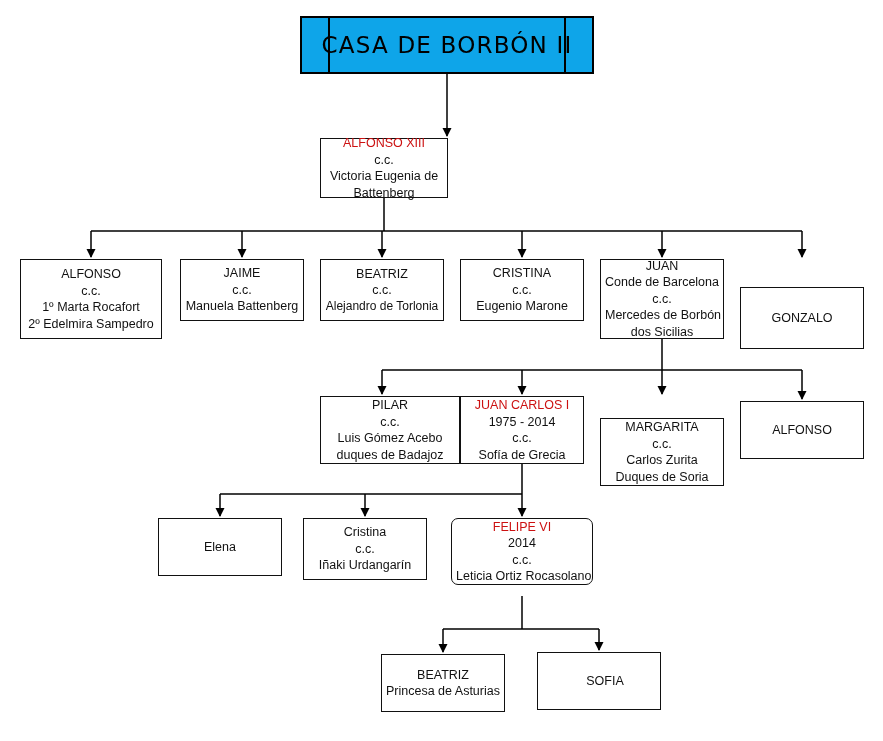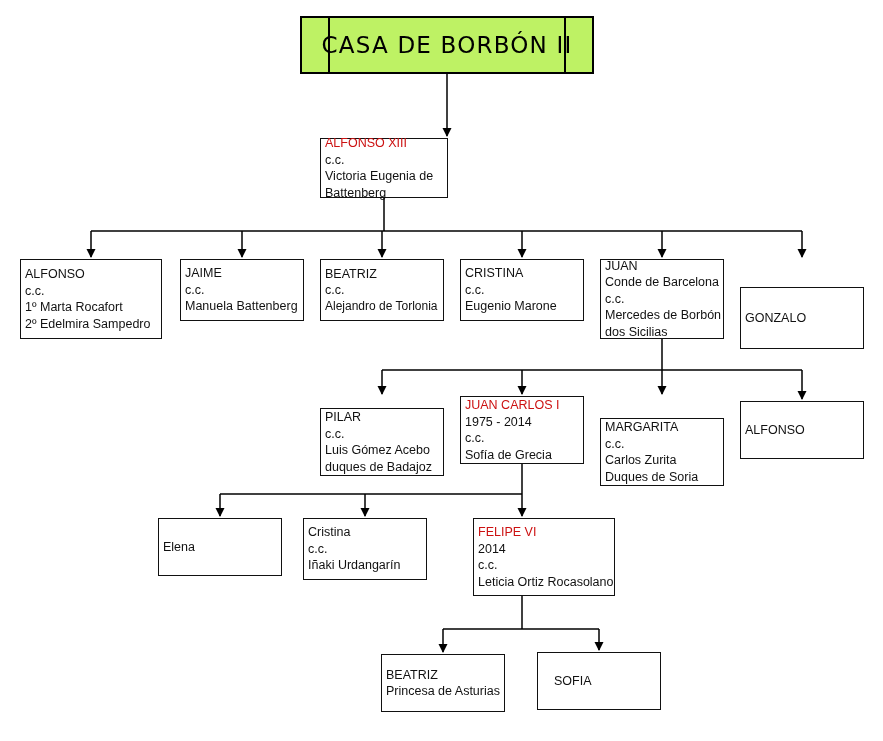--- a/index.html
+++ b/index.html
@@ -26,21 +26,21 @@
     width: 883px;
     height: 741px;
     pointer-events: none;
   }
 
   
   .banner {
     position: absolute;
     box-sizing: border-box;
     border: 2px solid #000;
-    background: #bef264;
+    background: #0ea5e9;
   }
   .banner-panel {
     position: absolute;
     top: 0;
     bottom: 0;
     width: 2px;
     background: #000;
   }
   .banner-title {
     position: absolute;
@@ -58,20 +58,21 @@
   
   .node {
     position: absolute;
     box-sizing: border-box;
     border: 1.6px solid #111;
     background: #fff;
     display: flex;
     flex-direction: column;
     align-items: center;
     justify-content: center;
+    text-align: center;
     line-height: 1.32;
     padding: 2px 4px;
   }
   .node .ln {
     display: block;
     width: 100%;
     font-size: 12.5px;
     color: #111;
     white-space: nowrap;
   }
@@ -166,21 +167,21 @@
     <div class="node" id="node-juan" style="left: 600px; top: 259px; width: 124px; height: 80px;">
       <span class="ln">JUAN</span>
       <span class="ln">Conde de Barcelona</span>
       <span class="ln">c.c.</span>
       <span class="ln">Mercedes de Borbón</span>
       <span class="ln">dos Sicilias</span>
     </div>
     <div class="node" id="node-gonzalo" style="left: 740px; top: 259px; width: 124px; height: 62px; margin-top: 28px;">
       <span class="ln">GONZALO</span>
     </div>
-    <div class="node" id="node-pilar" style="left: 320px; top: 396px; width: 124px; height: 68px; margin-top: 12px;">
+    <div class="node" id="node-pilar" style="left: 320px; top: 396px; width: 140px; height: 68px;">
       <span class="ln">PILAR</span>
       <span class="ln">c.c.</span>
       <span class="ln">Luis Gómez Acebo</span>
       <span class="ln">duques de Badajoz</span>
     </div>
     <div class="node" id="node-juan-carlos-i" style="left: 460px; top: 396px; width: 124px; height: 68px;">
       <span class="ln red">JUAN CARLOS I</span>
       <span class="ln">1975 - 2014</span>
       <span class="ln">c.c.</span>
       <span class="ln">Sofía de Grecia</span>
@@ -195,21 +196,21 @@
       <span class="ln">ALFONSO</span>
     </div>
     <div class="node" id="node-elena" style="left: 158px; top: 518px; width: 124px; height: 58px;">
       <span class="ln">Elena</span>
     </div>
     <div class="node" id="node-cristina-1965" style="left: 303px; top: 518px; width: 124px; height: 62px;">
       <span class="ln">Cristina</span>
       <span class="ln">c.c.</span>
       <span class="ln">Iñaki Urdangarín</span>
     </div>
-    <div class="node" id="node-felipe-vi" style="left: 473px; top: 518px; width: 142px; height: 78px;">
+    <div class="node" id="node-felipe-vi" style="left: 451px; top: 518px; width: 142px; height: 67px; border-radius: 7px;">
       <span class="ln red">FELIPE VI</span>
       <span class="ln">2014</span>
       <span class="ln">c.c.</span>
       <span class="ln">Leticia Ortiz Rocasolano</span>
     </div>
     <div class="node" id="node-leonor" style="left: 381px; top: 654px; width: 124px; height: 58px;">
       <span class="ln">BEATRIZ</span>
       <span class="ln">Princesa de Asturias</span>
     </div>
     <div class="node" id="node-sofia" style="left: 537px; top: 652px; width: 124px; height: 58px; padding-left: 16px;">

